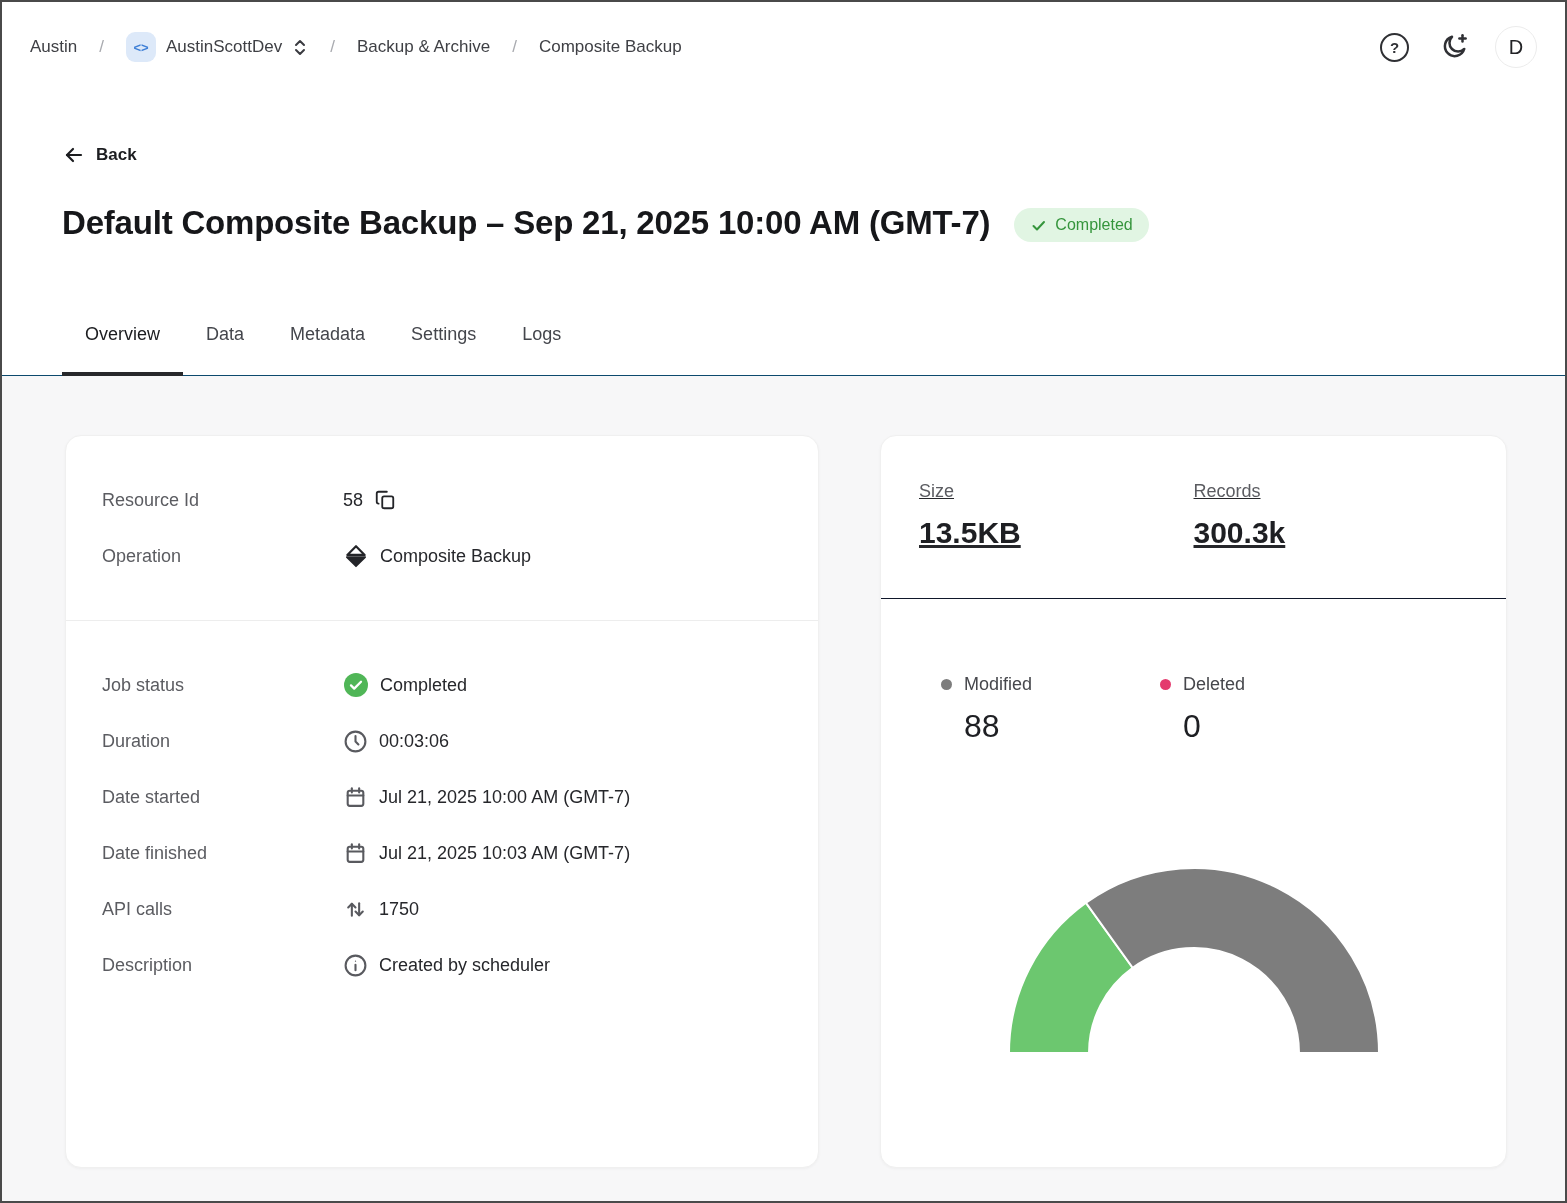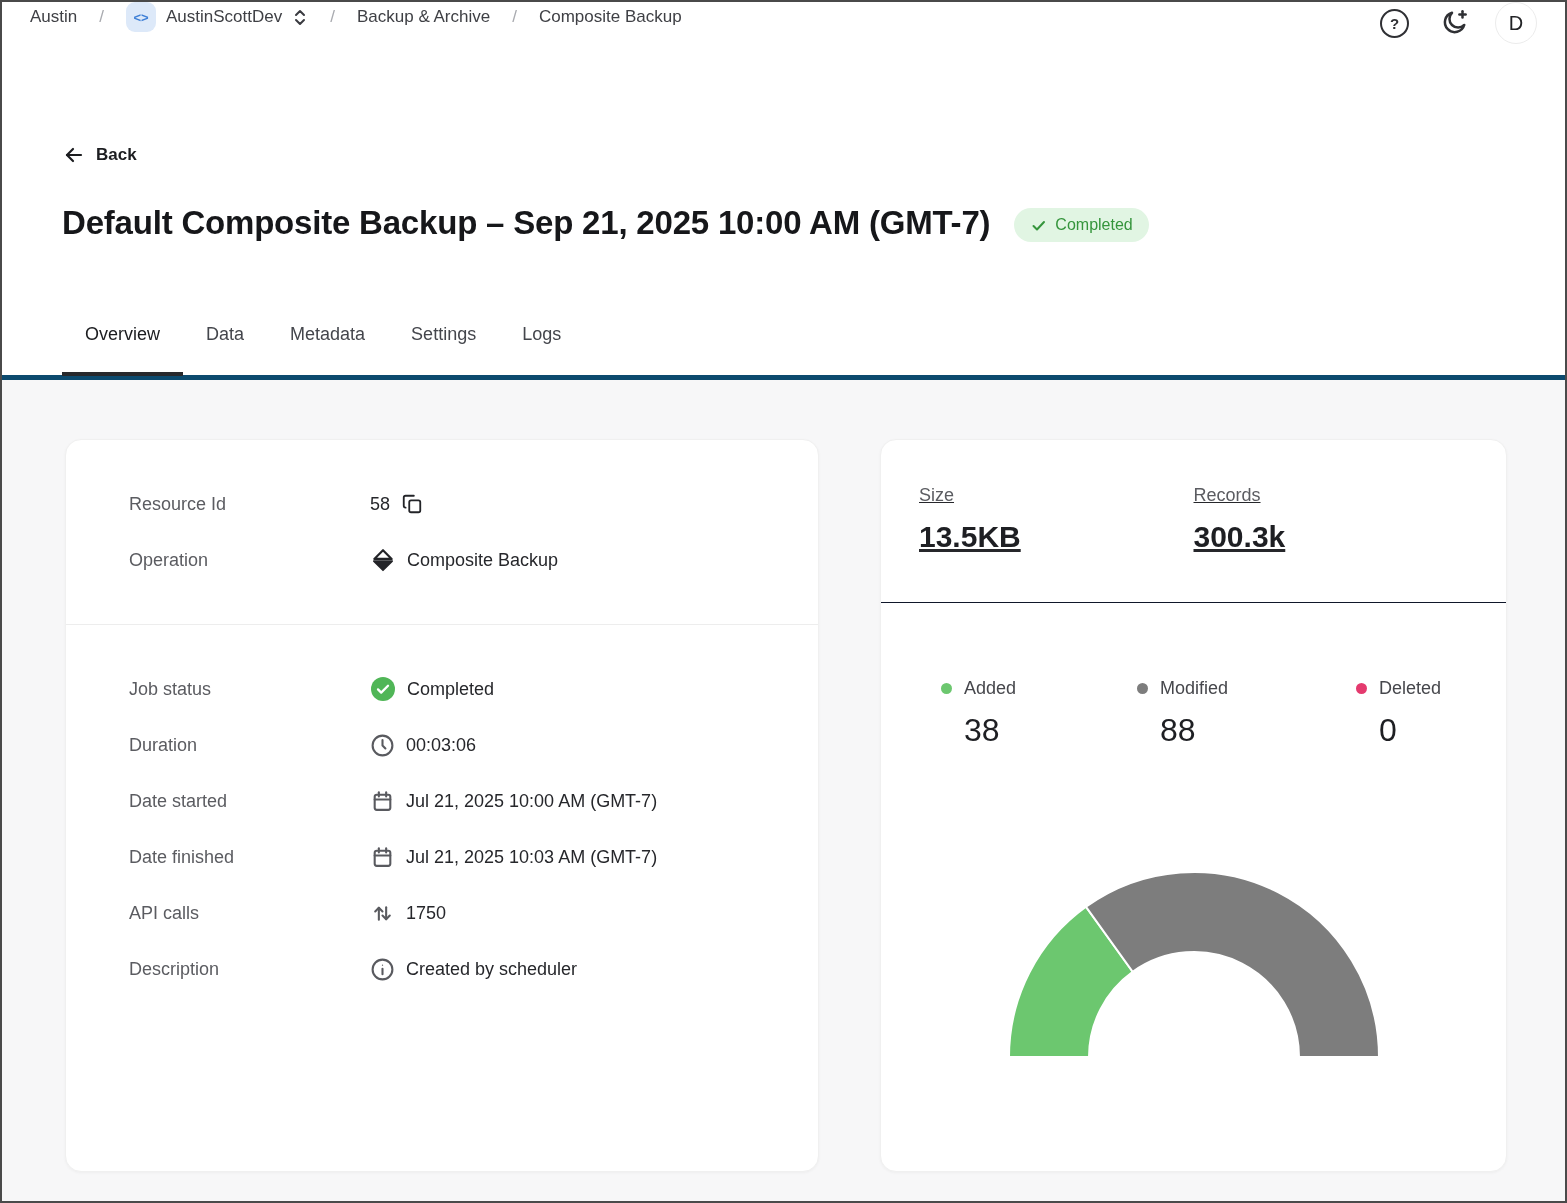--- a/index.html
+++ b/index.html
@@ -9,21 +9,21 @@
   .screen {
     width:1567px; height:1203px;
     border:2px solid #4a4a4a;
     display:flex; flex-direction:column;
     background:#fff; overflow:hidden;
   }
 
   
   .topbar {
     height:90px; flex:0 0 auto;
-    display:flex; align-items:flex-start; justify-content:space-between;
+    display:flex; align-items:center; justify-content:space-between;
     padding:0 28px; background:#fff;
   }
   .breadcrumb { display:flex; align-items:center; gap:22px; font-size:17px; color:#3f4045; }
   .crumb { cursor:pointer; }
   .crumb.current { color:#3f4045; }
   .sep { color:#a9abb0; }
   .org-crumb { display:flex; align-items:center; gap:10px; cursor:pointer; font-weight:500; }
   .org-icon {
     width:30px; height:30px; border-radius:9px; background:#dde9f9;
     color:#3e7fd6; font-size:13px; font-weight:700;
@@ -36,21 +36,21 @@
     display:flex; align-items:center; justify-content:center;
     font-size:15px; font-weight:700; color:#2f3034;
   }
   .avatar {
     width:42px; height:42px; border-radius:50%; border:1.5px solid #ececec;
     background:#fff; display:flex; align-items:center; justify-content:center;
     font-size:20px; font-weight:500; color:#222326; cursor:pointer; margin-left:-4px;
   }
 
   
-  .page-head { padding:0 60px; background:#fff; border-bottom:5px solid #0c4a6e; flex:0 0 auto; }
+  .page-head { padding:0 60px; background:#fff; border-bottom:1px solid #0c4a6e; flex:0 0 auto; }
   .back-link {
     margin-top:50px; display:inline-flex; align-items:center; gap:10px;
     font-size:17px; font-weight:700; color:#1c1d20; cursor:pointer; height:26px;
   }
   .title-row { margin-top:30px; display:flex; align-items:center; gap:24px; }
   .page-title { font-size:33px; line-height:44px; font-weight:700; color:#16171a; letter-spacing:-0.2px; }
   .badge {
     height:34px; padding:0 16px; border-radius:17px; background:#e1f5e3;
     display:inline-flex; align-items:center; gap:8px;
     font-size:16px; color:#35953c; font-weight:500; margin-top:4px;
@@ -69,21 +69,21 @@
   .content { flex:1; background:#f7f7f8; display:flex; gap:61px; padding:59px 58px 38px 63px; }
   .card {
     background:#fff; border:1px solid #f0f0f0; border-radius:16px;
     box-shadow:0 1px 3px rgba(0,0,0,0.04); height:733px;
   }
   .details-card { width:754px; }
   .stats-card { width:627px; }
 
   .card-section { padding:50px 36px; }
   .card-section.bordered { border-bottom:1px solid #ededed; }
-  .d-row { display:flex; align-items:center; height:28px;margin-left:27px; }
+  .d-row { display:flex; align-items:center; height:28px; }
   .d-row + .d-row { margin-top:28px; }
   .d-label { width:241px; font-size:18px; color:#5b5c61; }
   .d-value { display:flex; align-items:center; gap:11px; font-size:18px; color:#26272b;justify-content:center; }
   .d-value svg { flex:0 0 auto; display:block; }
 
   
   .stats-top { display:flex; padding:44px 38px 46px; border-bottom:1px solid #0f172a;text-decoration:underline; }
   .stat { width:277px; }
   .stat-label { font-size:18px; color:#5b5c61; line-height:22px; }
   .stat-value { margin-top:12px; font-size:30px; line-height:38px; font-weight:700; color:#1e1f23; }
@@ -266,27 +266,20 @@
           <div class="stat-label">Size</div>
           <div class="stat-value">13.5KB</div>
         </div>
         <div class="stat">
           <div class="stat-label">Records</div>
           <div class="stat-value">300.3k</div>
         </div>
       </div>
 
       <div class="legend-row">
-        <div class="lcol lcol-1">
-          <div class="legend-head">
-            <span class="legend-dot" style="background: rgb(108, 199, 111);"></span>
-            <span class="legend-label">Added</span>
-          </div>
-          <div class="legend-num">38</div>
-        </div>
         <div class="lcol lcol-2">
           <div class="legend-head">
             <span class="legend-dot" style="background: rgb(125, 125, 125);"></span>
             <span class="legend-label">Modified</span>
           </div>
           <div class="legend-num">88</div>
         </div>
         <div class="lcol lcol-3">
           <div class="legend-head">
             <span class="legend-dot" style="background: rgb(228, 58, 110);"></span>

